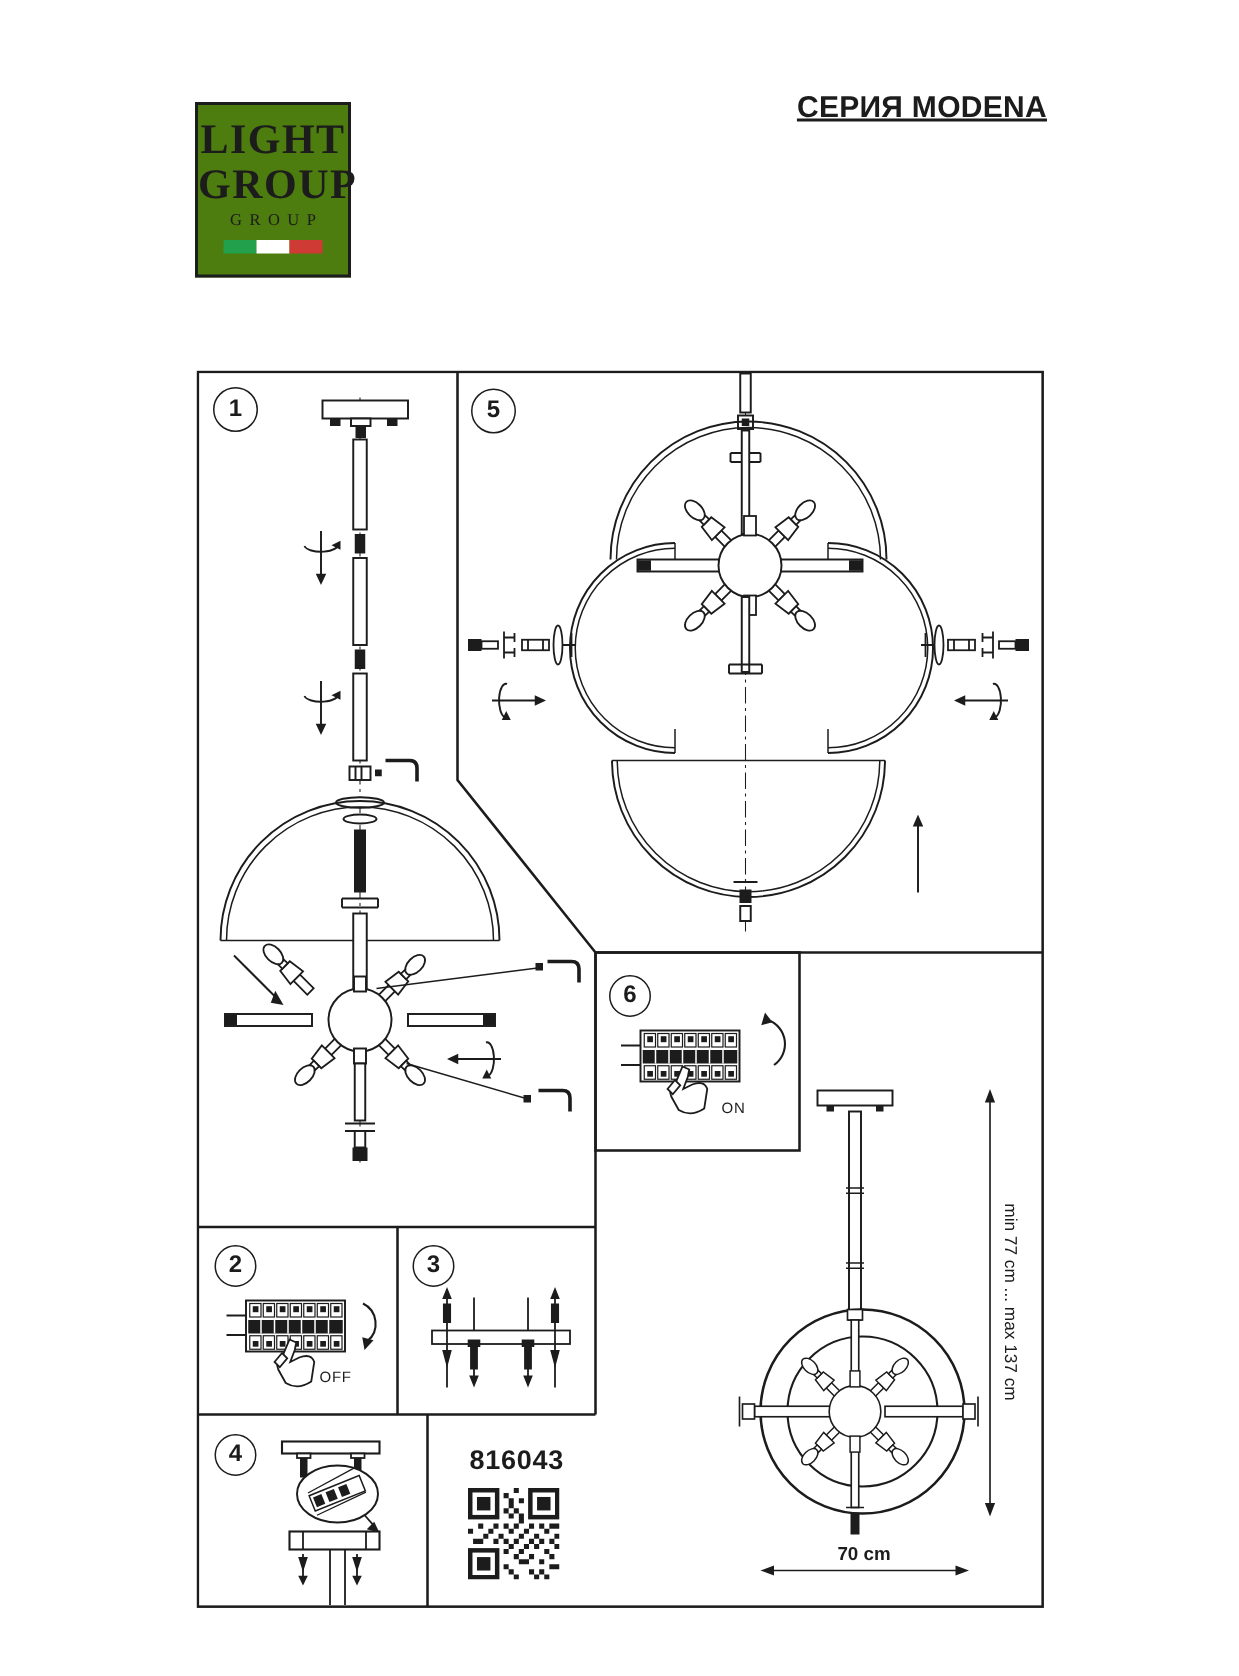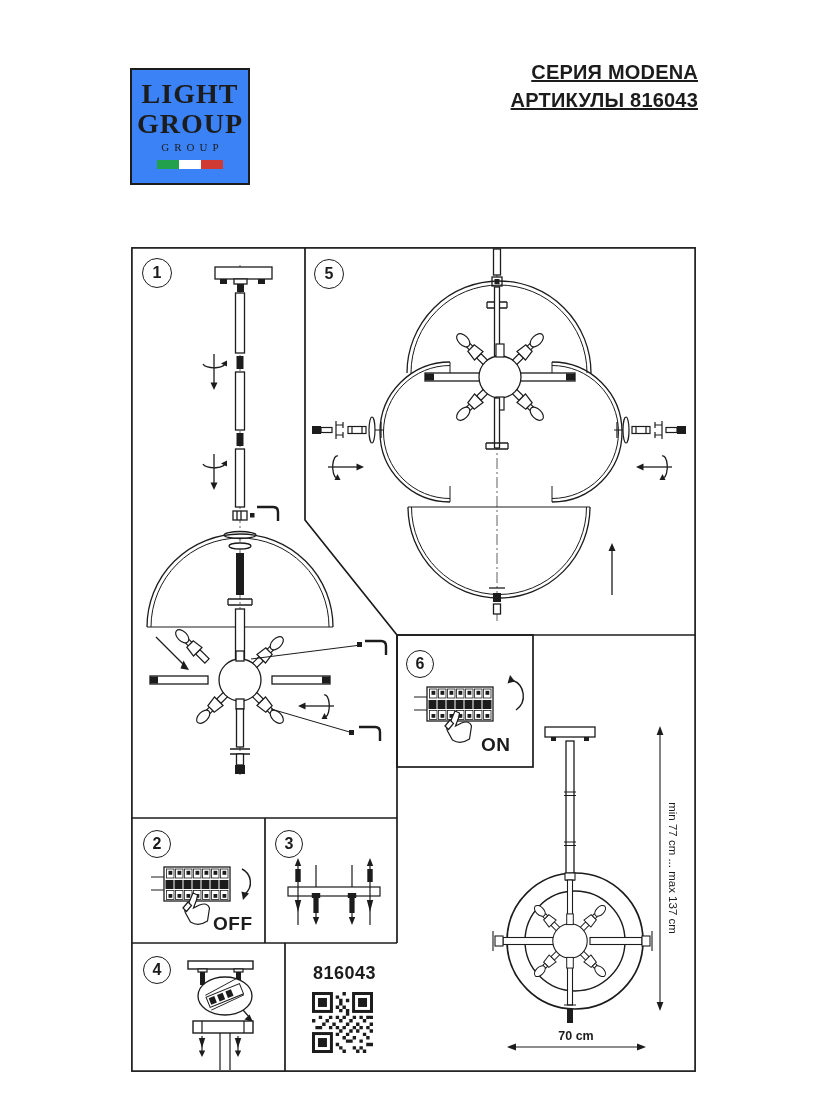--- a/index.html
+++ b/index.html
@@ -6,23 +6,23 @@
   html,body { background:#ffffff; }
   body {
     width:826px; height:1117px; position:relative;
     font-family:"Liberation Sans", sans-serif; color:#1c1c1c;
     overflow:hidden;
   }
   .abs { position:absolute; }
 
   
   .logo-box {
-    left:130px; top:68px; width:120px; height:117px;
+    left:130px; top:68px; width:104px; height:117px;
     border:2px solid #1c1c1c; text-align:center; padding-top:9px;
-    background:#3b82f6;
+    background:#4d7c0f;
   }
   .logo-word {
     font-family:"Liberation Serif", serif; font-weight:700;
     font-size:28px; line-height:30px; letter-spacing:1px; color:#1c1c1c;
   }
   .logo-sub {
     font-family:"Liberation Serif", serif; font-weight:400;
     font-size:11px; letter-spacing:5px; margin-top:2px; text-indent:5px;
     color:#1c1c1c;
   }
@@ -36,21 +36,21 @@
   .sheet { left:131px; top:247px; width:565px; height:825px; }
   svg.art { position:absolute; left:0; top:0; }
 
   
   .stepnum {
     width:30px; height:30px; border:1.6px solid #1c1c1c; border-radius:50%;
     text-align:center; line-height:27px; font-size:16px; font-weight:700;
     background:#fff;
   }
 
-  .switch-label { font-size:19px; font-weight:700; letter-spacing:0.5px; }
+  .switch-label { font-size:10px; font-weight:400; letter-spacing:0.5px; }
   .article-label { font-size:18px; font-weight:700; letter-spacing:0.5px; }
   .dim-v {
     width:170px; height:14px; text-align:center; font-size:11.5px;
     transform:rotate(90deg); transform-origin:center; white-space:nowrap;
   }
   .dim-h { width:70px; text-align:center; font-size:12.5px; font-weight:600; }
 </style>
 </head>
 <body>
 
@@ -60,21 +60,20 @@
   <div class="logo-sub">GROUP</div>
   <div class="logo-flag">
     <span style="background:#23a04b"></span>
     <span style="background:#ffffff"></span>
     <span style="background:#d03a34"></span>
   </div>
 </div>
 
 <div class="abs title-block" style="top:58px;">
   <div class="title-line">СЕРИЯ MODENA</div>
-  <div class="title-line">АРТИКУЛЫ 816043</div>
 </div>
 <div class="abs title-block" style="top:144px;">
 </div>
 
 <div class="abs sheet">
 
 <svg class="art" width="565" height="825" viewBox="0 0 565 825">
   <defs>
 
     <g id="arm" fill="#fff" stroke="#1c1c1c" stroke-width="1.2">

